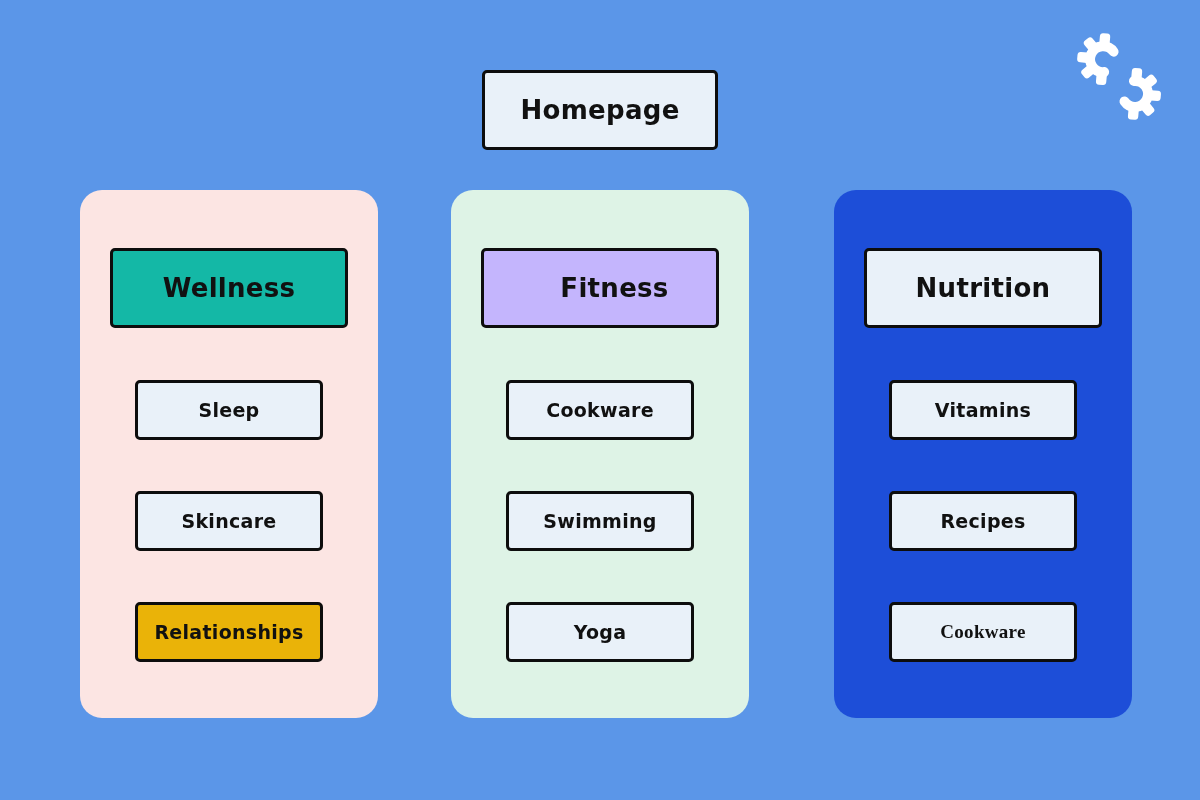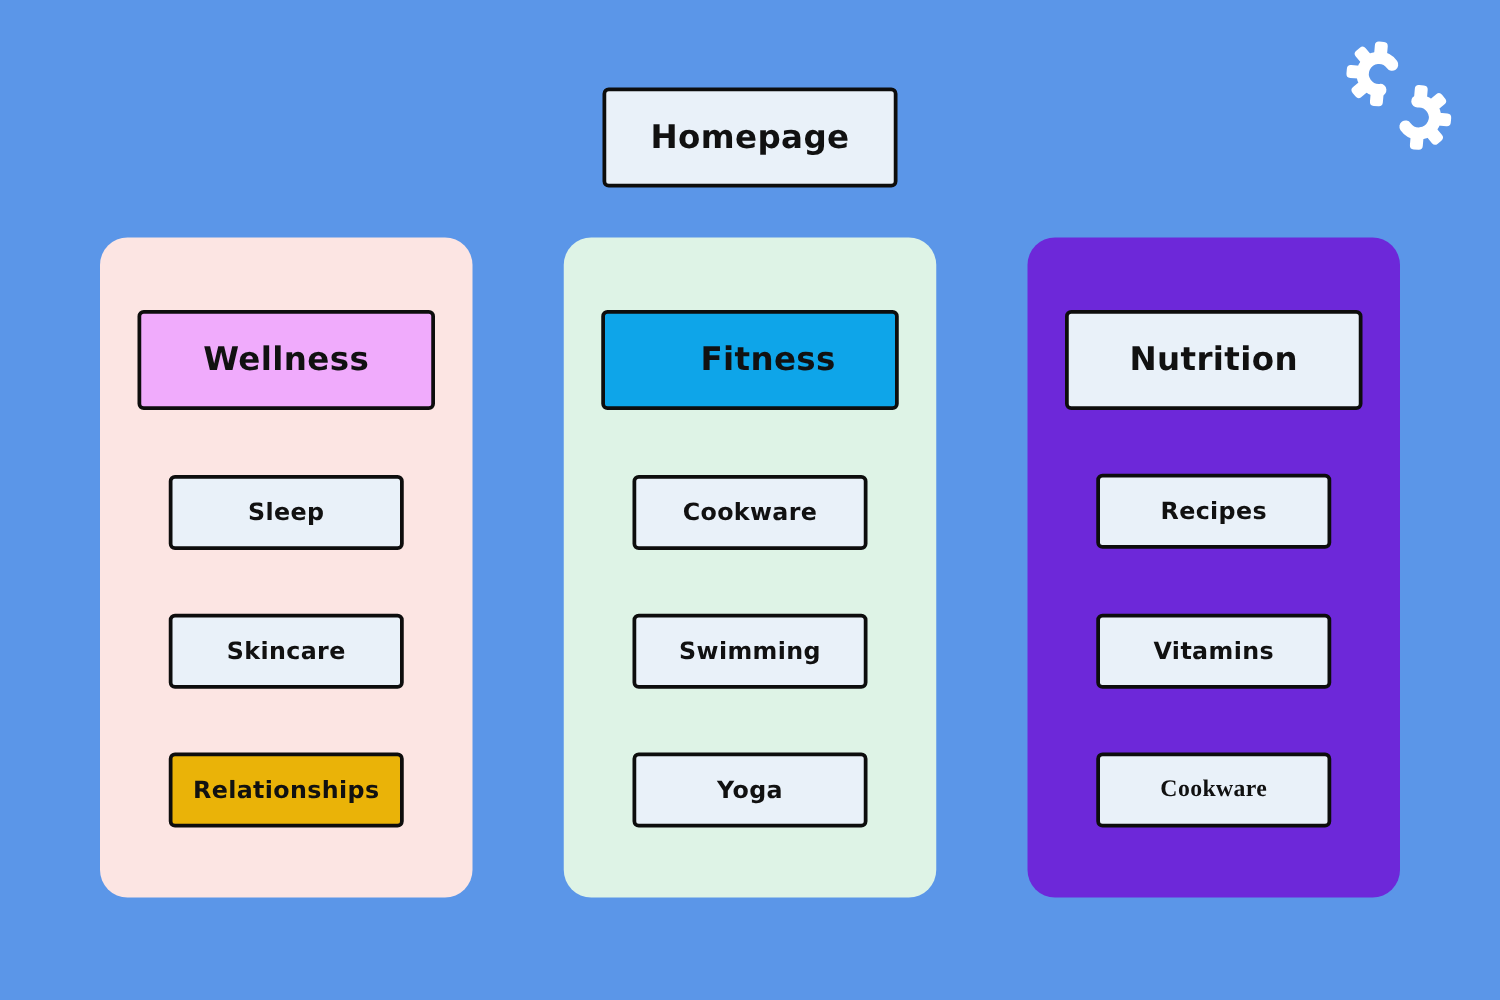--- a/index.html
+++ b/index.html
@@ -76,31 +76,31 @@
         <rect x="-5.5" y="-27.5" width="11" height="14" rx="3.5" fill="#ffffff" transform="rotate(320)"></rect>
         <rect x="-5.5" y="-27.5" width="11" height="14" rx="3.5" fill="#ffffff" transform="rotate(5)"></rect>
       </g>
     </defs>
     <use href="#gearhalf" transform="translate(32,31)"></use>
     <use href="#gearhalf" transform="translate(66,68) rotate(180)"></use>
   </svg>
 </div>
 
 <div class="column col-0" style="background: rgb(252, 229, 227);">
-  <div class="node col-header" style="background: #f0abfc; border-color: rgb(13, 13, 13); color: rgb(17, 17, 17);">Wellness</div>
+  <div class="node col-header" style="background: #14b8a6; border-color: rgb(13, 13, 13); color: rgb(17, 17, 17);">Wellness</div>
   <div class="node col-item first" style="background: rgb(233, 241, 249); border-color: rgb(13, 13, 13); color: rgb(17, 17, 17);">Sleep</div>
   <div class="node col-item" style="background: rgb(233, 241, 249); border-color: rgb(13, 13, 13); color: rgb(17, 17, 17);">Skincare</div>
   <div class="node col-item" style="background: #eab308; border-color: rgb(13, 13, 13); color: rgb(17, 17, 17);">Relationships</div>
 </div>
 
 <div class="column col-1" style="background: rgb(222, 243, 230);">
-  <div class="node col-header" style="background: #0ea5e9; border-color: rgb(13, 13, 13); color: rgb(17, 17, 17); padding-left: 29px;">Fitness</div>
+  <div class="node col-header" style="background: #c4b5fd; border-color: rgb(13, 13, 13); color: rgb(17, 17, 17); padding-left: 29px;">Fitness</div>
   <div class="node col-item first" style="background: rgb(233, 241, 249); border-color: rgb(13, 13, 13); color: rgb(17, 17, 17);">Cookware</div>
   <div class="node col-item" style="background: rgb(233, 241, 249); border-color: rgb(13, 13, 13); color: rgb(17, 17, 17);">Swimming</div>
   <div class="node col-item" style="background: rgb(233, 241, 249); border-color: rgb(13, 13, 13); color: rgb(17, 17, 17);">Yoga</div>
 </div>
 
-<div class="column col-2" style="background: #6d28d9;">
+<div class="column col-2" style="background: #1d4ed8; margin-left: 12px;">
   <div class="node col-header" style="background: rgb(233, 241, 249); border-color: rgb(13, 13, 13); color: rgb(17, 17, 17);">Nutrition</div>
+  <div class="node col-item first" style="background: rgb(233, 241, 249); border-color: rgb(13, 13, 13); color: rgb(17, 17, 17);">Vitamins</div>
   <div class="node col-item" style="background: rgb(233, 241, 249); border-color: rgb(13, 13, 13); color: rgb(17, 17, 17);">Recipes</div>
-  <div class="node col-item first" style="background: rgb(233, 241, 249); border-color: rgb(13, 13, 13); color: rgb(17, 17, 17);">Vitamins</div>
   <div class="node col-item" style="background: rgb(233, 241, 249); border-color: rgb(13, 13, 13); color: rgb(17, 17, 17); font-family: Liberation Serif, serif;">Cookware</div>
 </div>
 
 </body></html>

